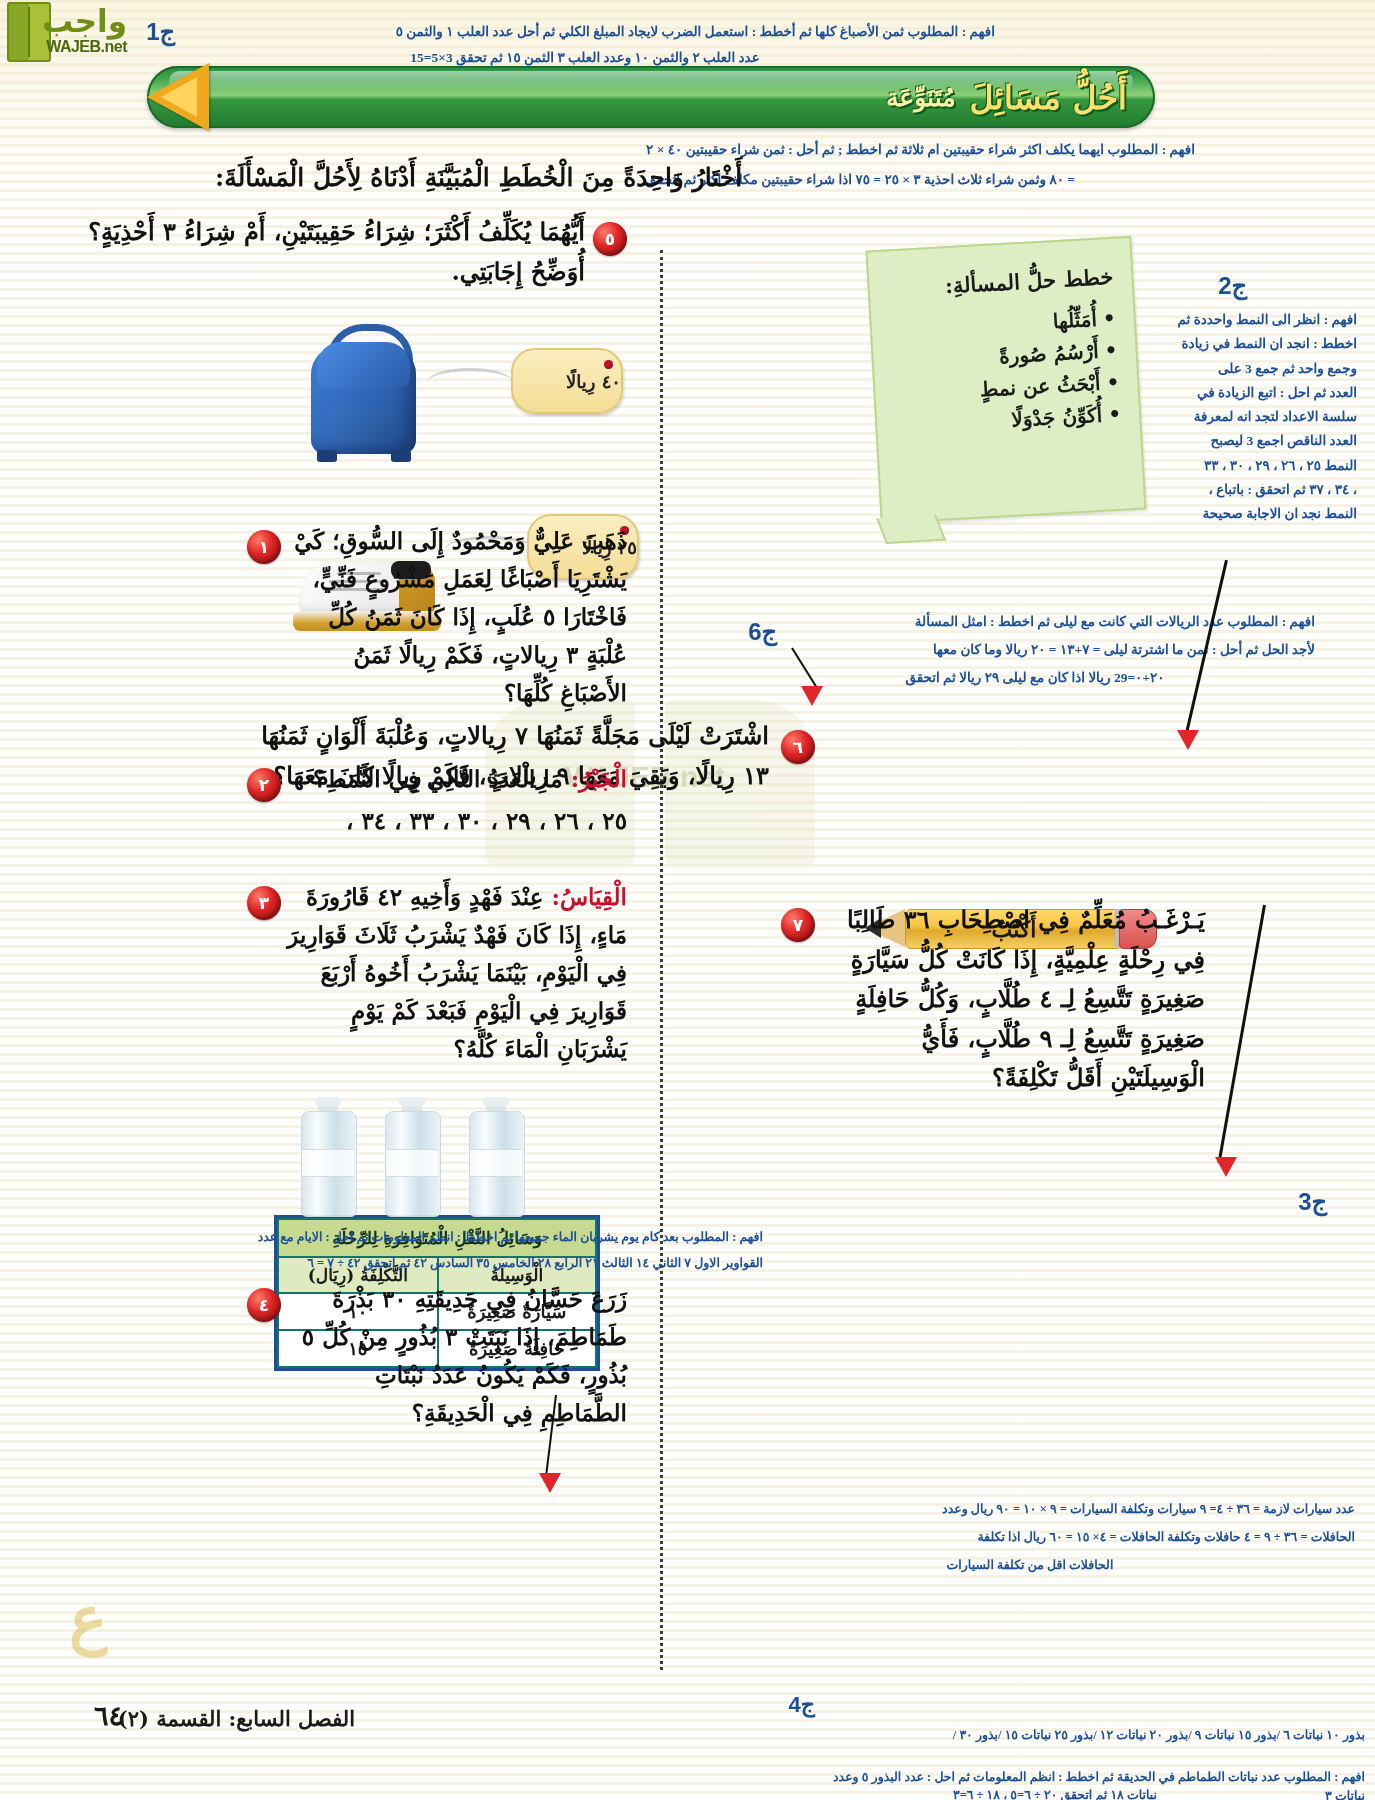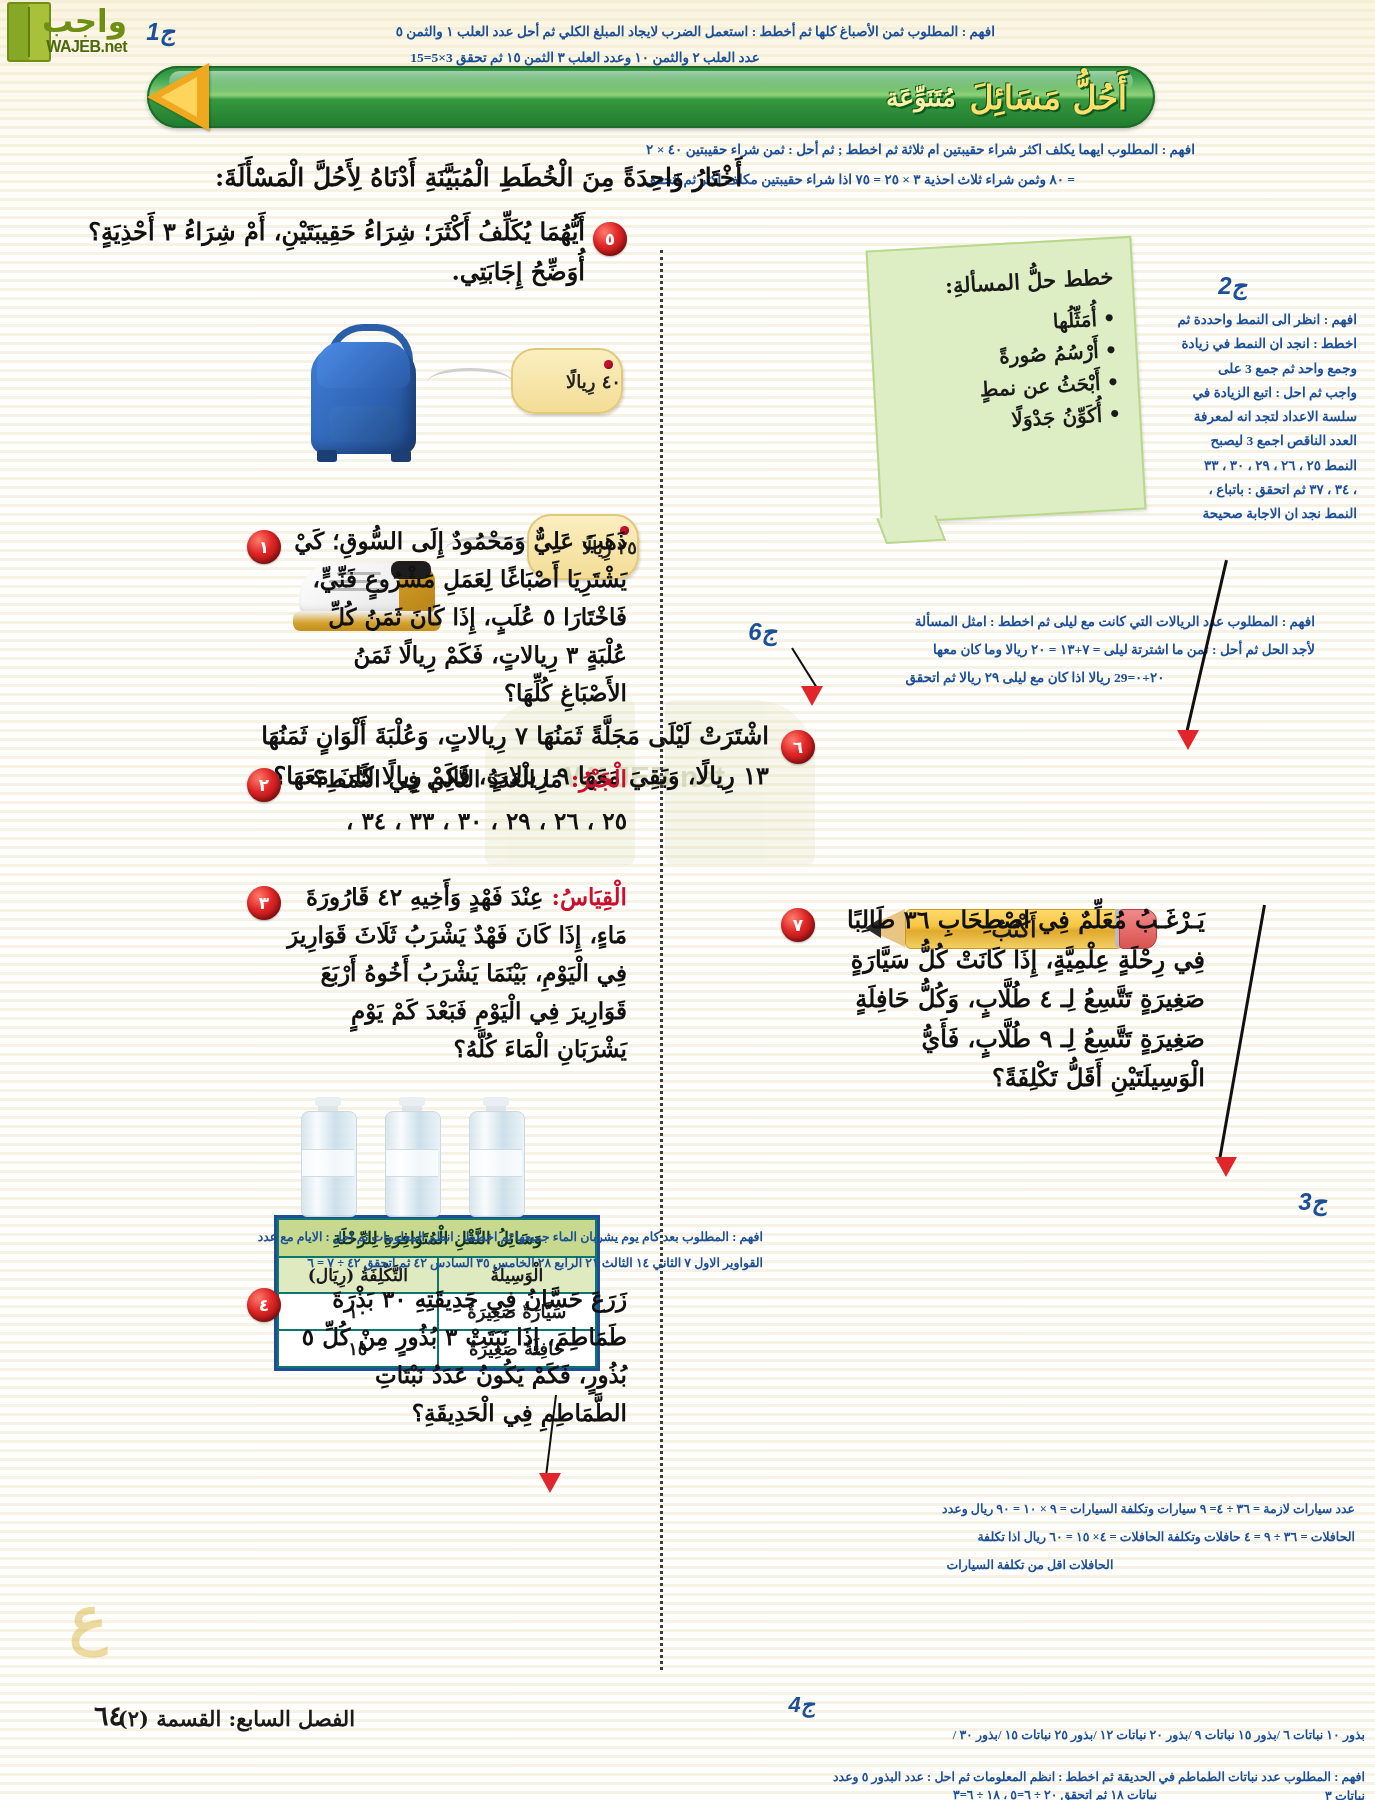--- a/index.html
+++ b/index.html
@@ -42,21 +42,21 @@
   
   .note{
     position:absolute;color:#1c4f96;font-weight:bold;
     font-family:Liberation Serif, serif;
     line-height:1.55;text-align:center;direction:rtl;
   }
   .note.sm{font-size:13.5px;}
   .note.xs{font-size:12.5px;}
   .ans-tag{
     position:absolute;color:#1c4f96;font-weight:bold;font-size:24px;
-    direction:rtl;font-family:"Liberation Sans",sans-serif;font-style:italic;
+    direction:rtl;font-family:"Liberation Sans",sans-serif;
   }
 
   
   .banner-wrap{position:absolute;top:66px;right:148px;width:1080px;height:62px;}
   .banner{
     position:absolute;inset:0 72px 0 0;
     border-radius:32px;
     background:linear-gradient(to bottom,#2e8b3d 0%,#3aa14c 18%,#8fd27a 47%,#36993f 54%,#1f7a2e 100%);
     box-shadow:inset 0 0 0 2px #1d6b28, 0 2px 4px rgba(0,0,0,.25);
   }
@@ -414,21 +414,21 @@
         <li>أُكَوِّنُ جَدْوَلًا</li>
       </ul>
     </div>
   </div>
 
   <div class="ans-tag" style="top:272px;right:128px;">ج2</div>
   <div class="note sm" style="top:308px;right:18px;width:230px;text-align:right;line-height:1.8;">
     <div>افهم : انظر الى النمط واحددة ثم</div>
     <div>اخطط : انجد ان النمط في زيادة</div>
     <div style="">وجمع واحد ثم جمع 3 على</div>
-    <div>واجب ثم احل : اتبع الزيادة في</div>
+    <div>العدد ثم احل : اتبع الزيادة في</div>
     <div>سلسة الاعداد لتجد انه لمعرفة</div>
     <div>العدد الناقص اجمع 3 ليصبح</div>
     <div>النمط  ٢٥ ، ٢٦ ، ٢٩ ، ٣٠ ، ٣٣</div>
     <div>، ٣٤ ، ٣٧ ثم اتحقق : باتباع ،</div>
     <div>النمط نجد ان الاجابة صحيحة</div>
   </div>
 
   <div class="ptr" style="top:560px;right:120px;width:90px;height:200px;">
     <div class="stem" style="left:60px;top:0;width:2.5px;height:180px;transform:rotate(13deg);transform-origin:top;"></div>
     <div class="head down" style="left:12px;top:170px;"></div>

